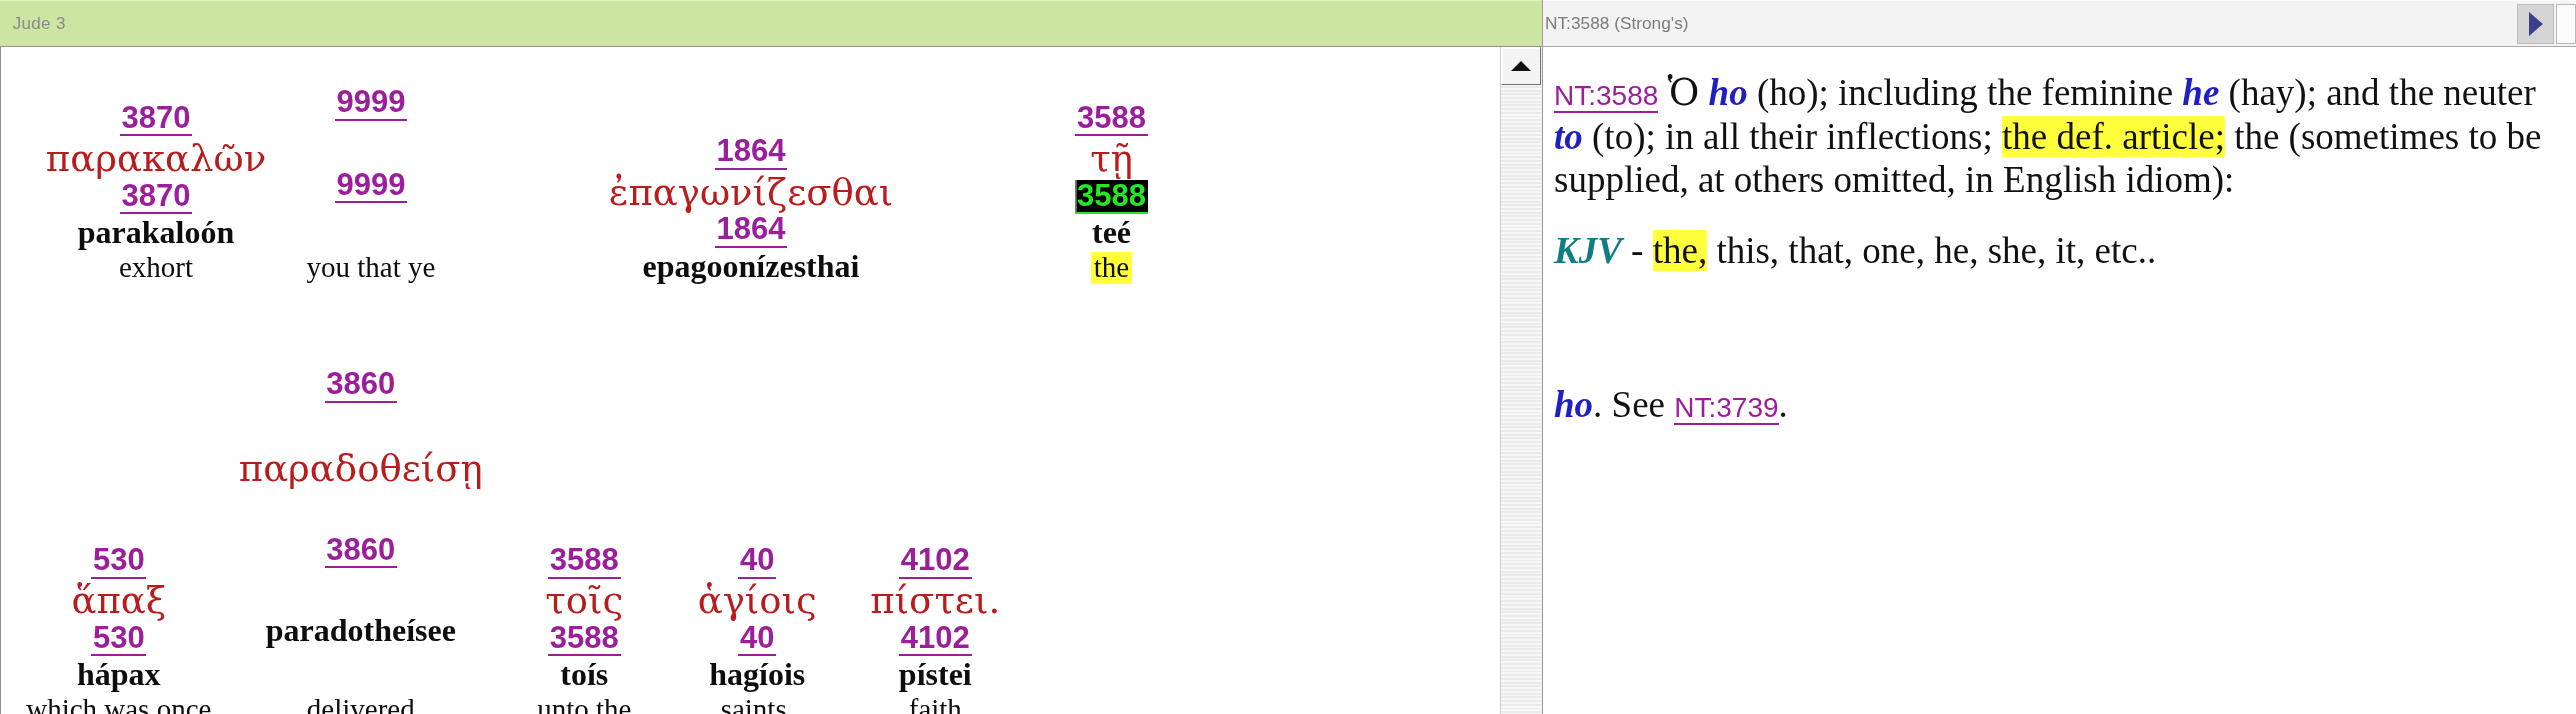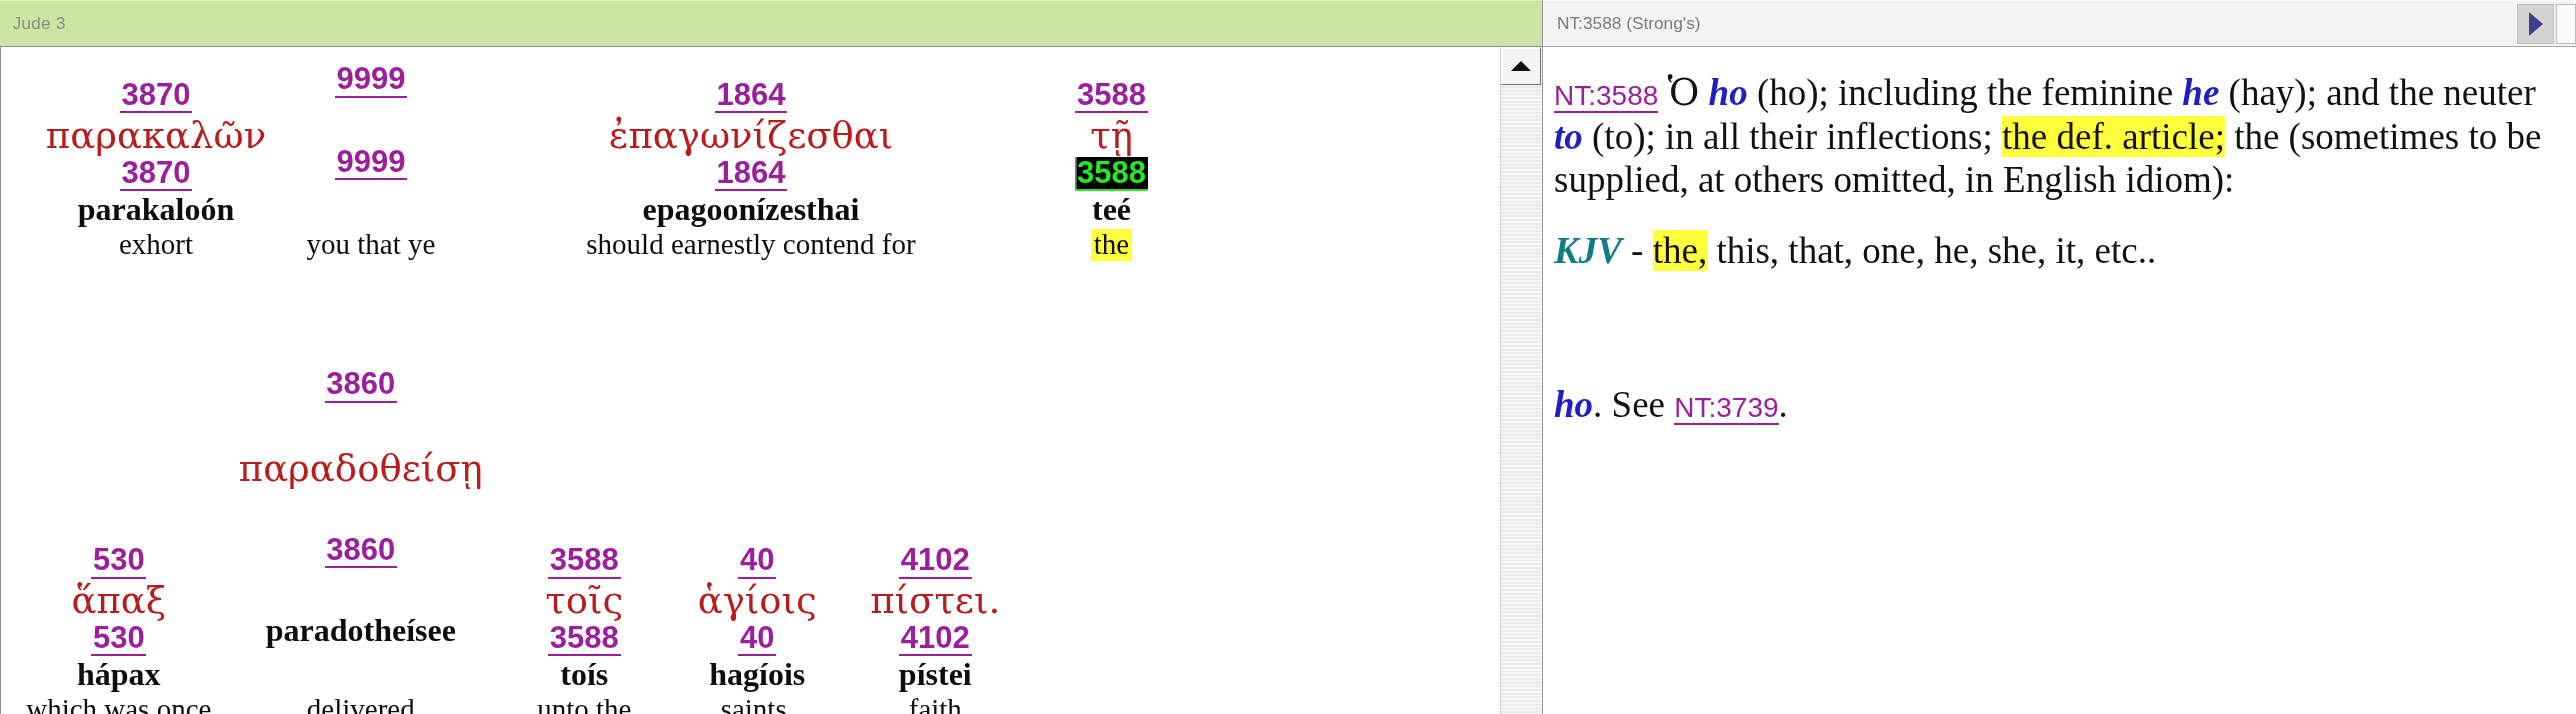--- a/index.html
+++ b/index.html
@@ -111,21 +111,21 @@
     position: relative; width: 1033px; height: 715px;
     background: #ffffff;
     display: flex; flex-direction: column;
   }
   .right-header {
     height: 47px; flex: 0 0 47px;
     background: #f3f3f3;
     border-bottom: 1.8px solid #a7a7a7;
     border-top: 0.9px solid #fbfbfb;
     display: flex; align-items: center;
-    padding-left: 14px;
+    padding-left: 2px;
   }
   .right-header-title {
     font-family: "Liberation Sans", sans-serif;
     font-size: 17.3px; color: #7b7b7b; flex: 1 1 auto;
   }
   .nav-btn {
     width: 37px; height: 40px;
     background: #d4d4d4;
     border: 0.9px solid #bdbdbd;
     display: flex; align-items: center; justify-content: center;
@@ -182,34 +182,33 @@
         <div class="ilrow">
 
           <div class="ilcol" style="width:236px;">
             <span class="strongs">3870</span>
             <span class="greek">παρακαλῶν</span>
             <span class="strongs">3870</span>
             <span class="translit">parakaloón</span>
             <span class="gloss">exhort</span>
           </div>
 
-          <div class="ilcol" style="width:194px;">
+          <div class="ilcol" style="width:194px;margin-top:23px;">
             <span class="strongs">9999</span>
             <span class="greek spacer-line"></span>
             <span class="strongs">9999</span>
             <span class="translit spacer-line"></span>
             <span class="gloss">you that ye</span>
           </div>
 
           <div class="ilcol" style="width:566px;">
             <span class="strongs">1864</span>
             <span class="greek">ἐπαγωνίζεσθαι</span>
             <span class="strongs">1864</span>
             <span class="translit">epagoonízesthai</span>
-            <span class="gloss">should earnestly contend for</span>
           </div>
 
           <div class="ilcol" style="width:155px;">
             <span class="strongs">3588</span>
             <span class="greek">τῇ</span>
             <span class="strongs sel">3588</span>
             <span class="translit">teé</span>
             <span class="gloss hl">the</span>
           </div>
 

